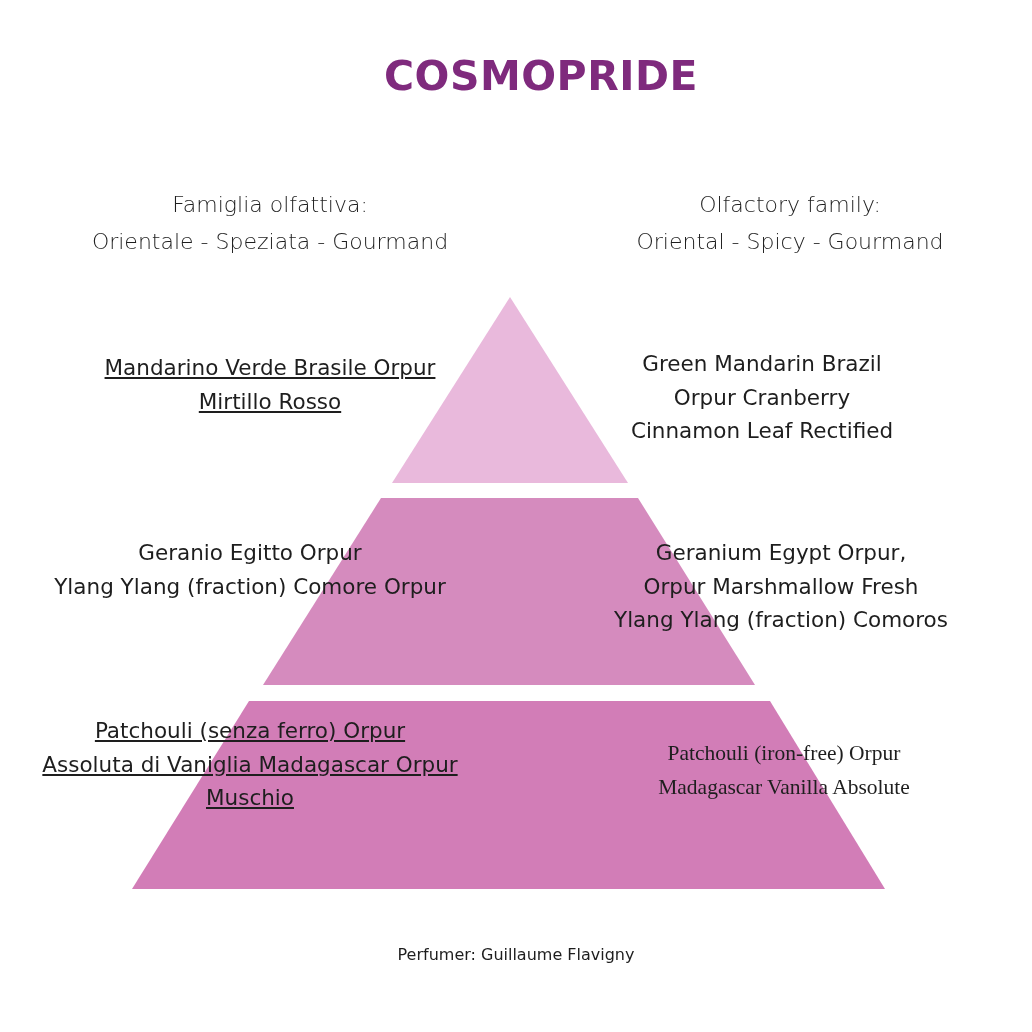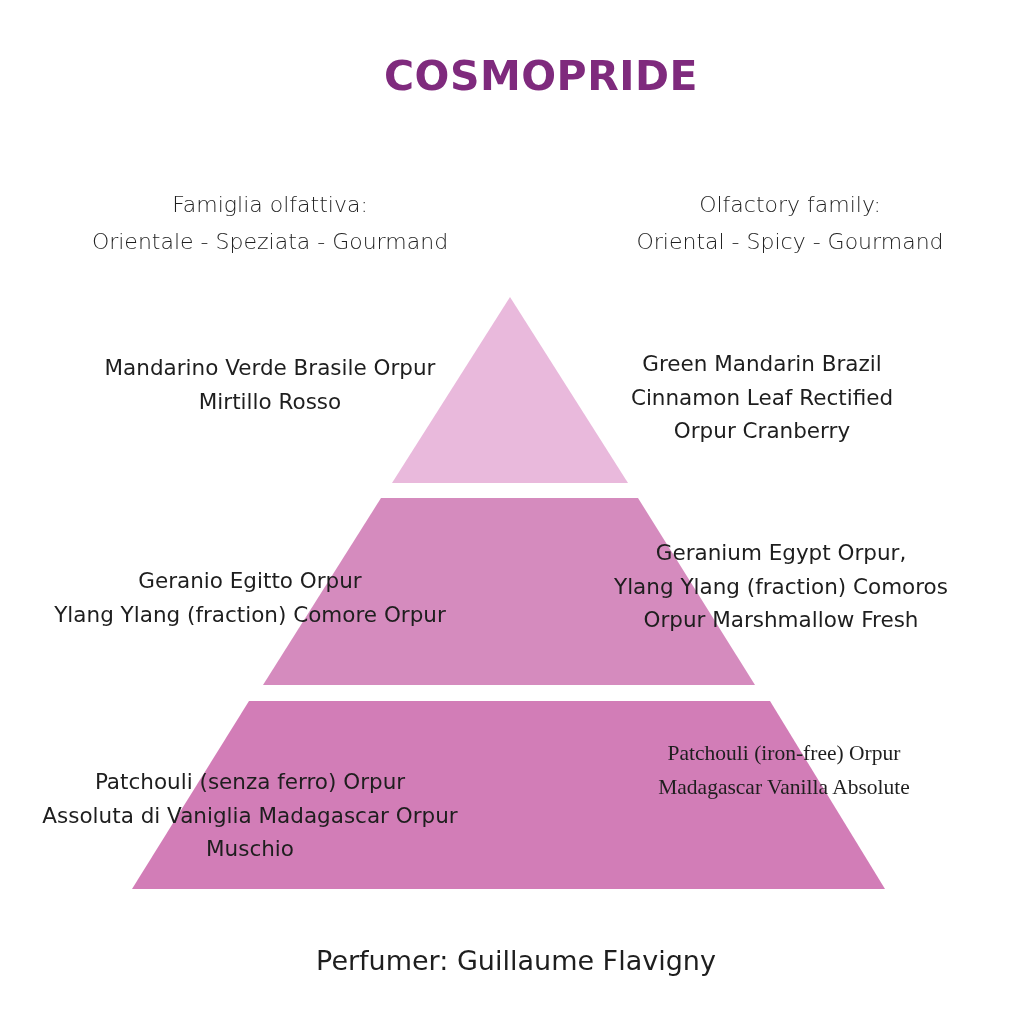--- a/index.html
+++ b/index.html
@@ -11,21 +11,21 @@
   .family { position:absolute; top:186px; text-align:center; font-size:22px; line-height:37px;
             font-weight:300; color:#1e1e1e; }
   .family.left { left:20px; width:500px; }
   .family.right { left:540px; width:500px; }
   .family span { display:block; white-space:nowrap; }
   svg.pyr { position:absolute; left:0; top:0; }
   .notes { position:absolute; text-align:center; font-size:21.5px; line-height:33.5px;
            color:#1e1e1e; white-space:nowrap; }
   .notes span { display:block; }
   .footer { position:absolute; left:0; width:1032px; top:945px; text-align:center;
-            font-size:27px; color:#1e1e1e; }
+            font-size:16px; color:#1e1e1e; }
 </style>
 </head>
 <body>
 
 <div class="title">COSMOPRIDE</div>
 
 <div class="family left">
   <span>Famiglia olfattiva:</span>
   <span>Orientale - Speziata - Gourmand</span>
 </div>
@@ -33,41 +33,41 @@
   <span>Olfactory family:</span>
   <span>Oriental - Spicy - Gourmand</span>
 </div>
 
 <svg class="pyr" width="1032" height="1032" viewBox="0 0 1032 1032">
   <polygon points="510,297 628,483 392,483" fill="#e9b9dc"></polygon>
   <polygon points="381,498 638,498 755,685 263,685" fill="#d58bbe"></polygon>
   <polygon points="249,701 770,701 885,889 132,889" fill="#d27db7"></polygon>
 </svg>
 
-<div class="notes" style="left:20px; width:500px; top:351px;">
+<div class="notes" style="left:20px; width:500px; top:351px;text-decoration:underline;">
   <span>Mandarino Verde Brasile Orpur</span>
   <span>Mirtillo Rosso</span>
 </div>
 <div class="notes" style="left:512px; width:500px; top:347px;">
   <span>Green Mandarin Brazil</span>
+  <span>Orpur Cranberry</span>
   <span>Cinnamon Leaf Rectified</span>
-  <span>Orpur Cranberry</span>
 </div>
 
-<div class="notes" style="left:0px; width:500px; top:564px;">
+<div class="notes" style="left:0px; width:500px; top:536px;">
   <span>Geranio Egitto Orpur</span>
   <span>Ylang Ylang (fraction) Comore Orpur</span>
 </div>
 <div class="notes" style="left:531px; width:500px; top:536px;">
   <span>Geranium Egypt Orpur,</span>
+  <span>Orpur Marshmallow Fresh</span>
   <span>Ylang Ylang (fraction) Comoros</span>
-  <span>Orpur Marshmallow Fresh</span>
 </div>
 
-<div class="notes" style="left:0px; width:500px; top:765px;">
+<div class="notes" style="left:0px; width:500px; top:714px;text-decoration:underline;">
   <span>Patchouli (senza ferro) Orpur</span>
   <span>Assoluta di Vaniglia Madagascar Orpur</span>
   <span>Muschio</span>
 </div>
 <div class="notes" style="left:534px; width:500px; top:737px;font-family:Liberation Serif, serif;">
   <span>Patchouli (iron-free) Orpur</span>
   <span>Madagascar Vanilla Absolute</span>
 </div>
 
 <div class="footer">Perfumer: Guillaume Flavigny</div>

